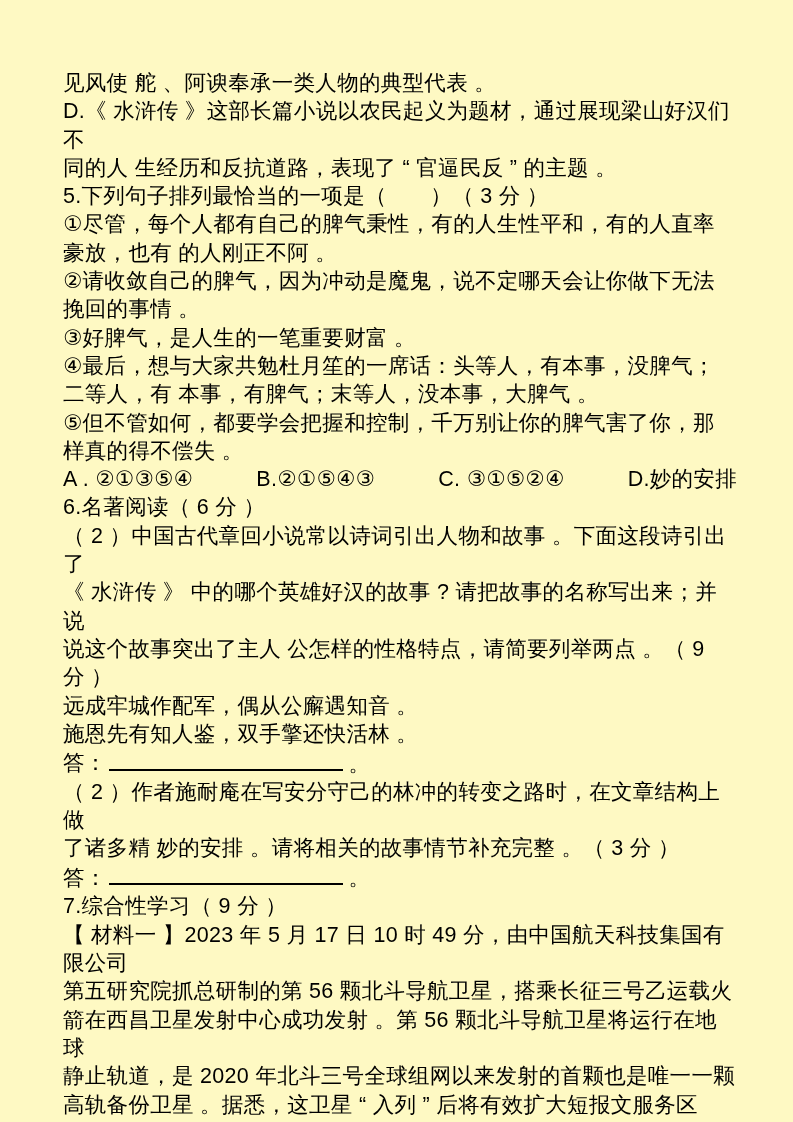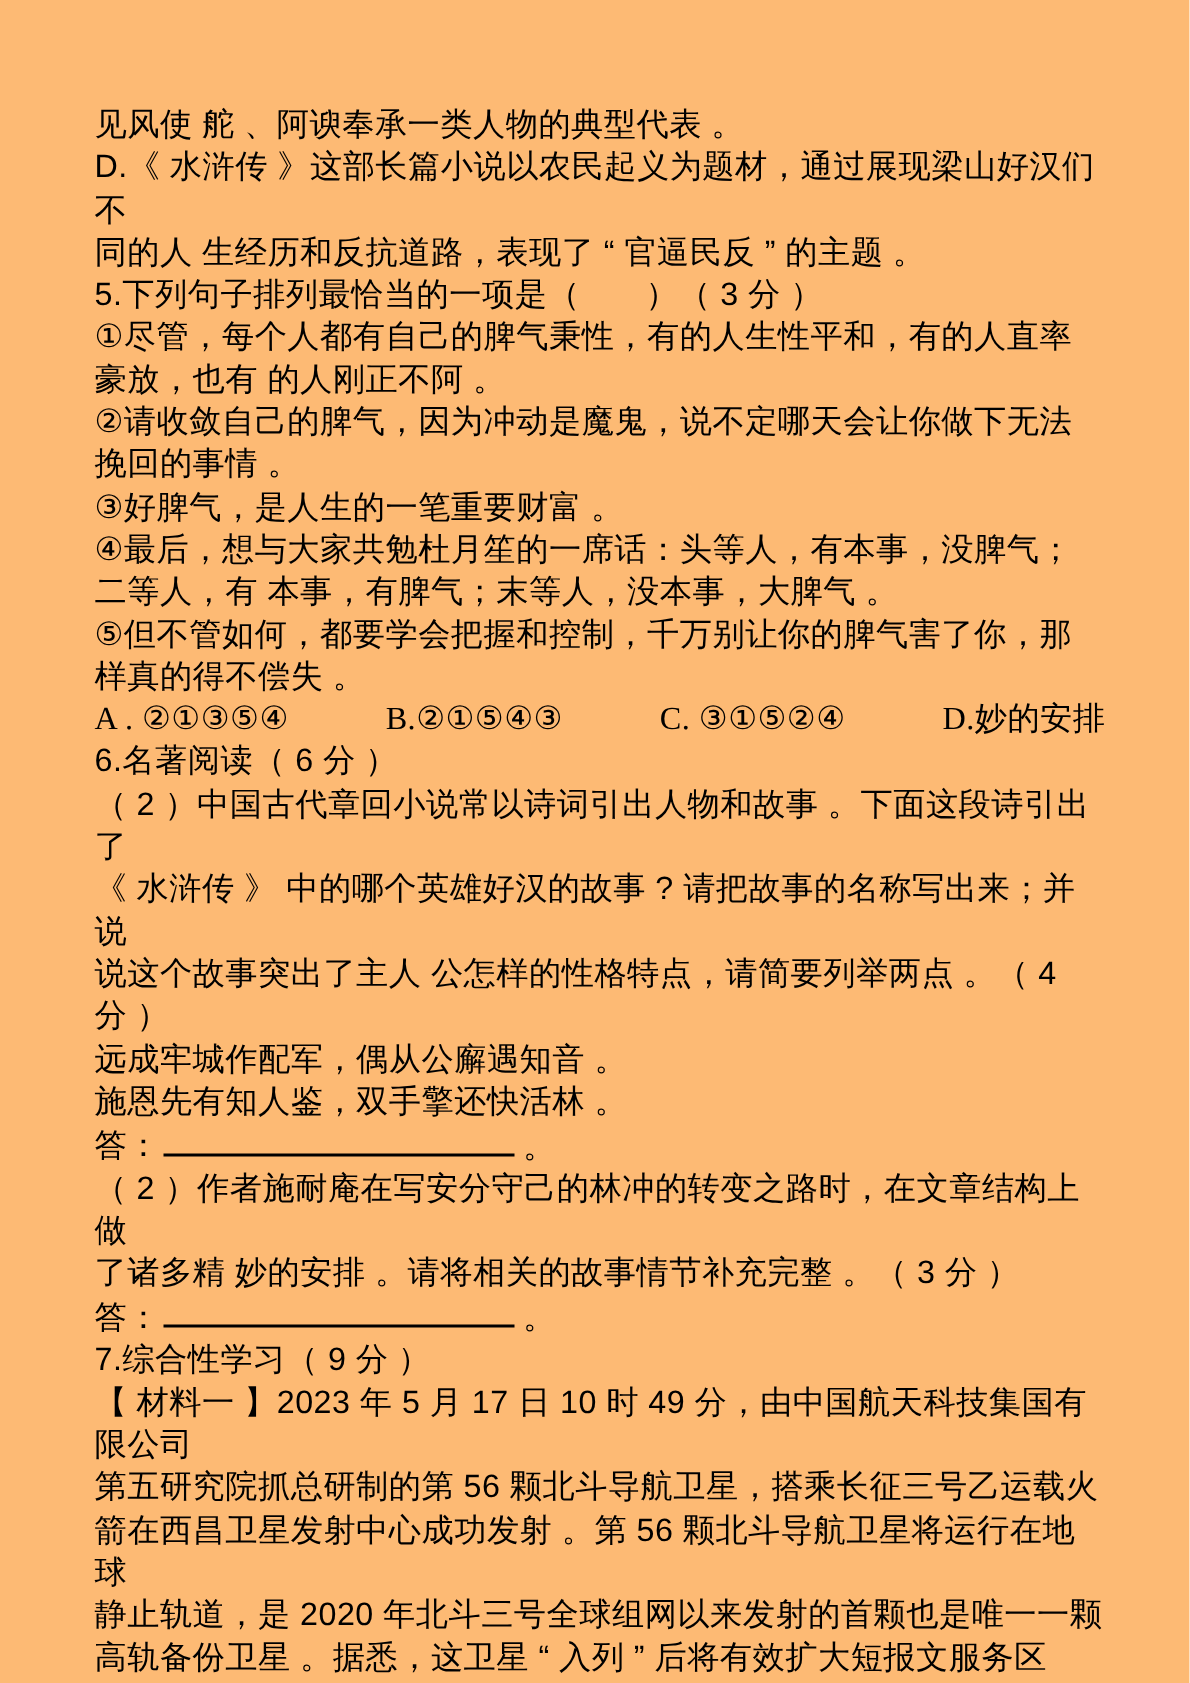--- a/index.html
+++ b/index.html
@@ -4,21 +4,21 @@
 <style>
   html, body {
     margin: 0;
     padding: 0;
     background: #ffffff;
   }
   .page {
     position: relative;
     width: 793px;
     height: 1122px;
-    background: #fdba74;
+    background: #fef9c3;
     box-sizing: border-box;
     padding: 69px 56px 0 63px;
     overflow: hidden;
     font-family: "Liberation Sans", "DejaVu Sans", sans-serif;
     color: #000000;
     font-size: 21.5px;
     line-height: 28.3px;
     letter-spacing: 0.3px;
   }
   .doc-body {
@@ -28,21 +28,20 @@
     white-space: pre-wrap;
     min-height: 28.3px;
   }
   .line.poem {
     text-align: left;
   }
   .line.options {
     display: flex;
     justify-content: space-between;
     align-items: flex-start;
-    font-family: Liberation Serif, serif;
   }
   .answer-blank {
     display: inline-block;
     width: 234px;
     height: 0.95em;
     border-bottom: 2px solid #000000;
     vertical-align: baseline;
     margin-left: 2px;
   }
   .answer-suffix {
@@ -64,21 +63,21 @@
       <div class="line text">挽回的事情 。</div>
       <div class="line text">③好脾气，是人生的一笔重要财富 。</div>
       <div class="line text">④最后，想与大家共勉杜月笙的一席话：头等人，有本事，没脾气；</div>
       <div class="line text">二等人，有 本事，有脾气；末等人，没本事，大脾气 。</div>
       <div class="line text">⑤但不管如何，都要学会把握和控制，千万别让你的脾气害了你，那</div>
       <div class="line text">样真的得不偿失 。</div>
       <div class="line options"><span>A . ②①③⑤④</span><span>B.②①⑤④③</span><span>C. ③①⑤②④</span><span>D.妙的安排</span></div>
       <div class="line text">6.名著阅读（ 6 分 ）</div>
       <div class="line text">（ 2 ）中国古代章回小说常以诗词引出人物和故事 。下面这段诗引出了</div>
       <div class="line text">《 水浒传 》 中的哪个英雄好汉的故事 ? 请把故事的名称写出来；并说</div>
-      <div class="line text">说这个故事突出了主人 公怎样的性格特点，请简要列举两点 。（ 4</div>
+      <div class="line text">说这个故事突出了主人 公怎样的性格特点，请简要列举两点 。（ 9</div>
       <div class="line text">分 ）</div>
       <div class="line poem">远成牢城作配军，偶从公廨遇知音 。</div>
       <div class="line poem">施恩先有知人鉴，双手擎还快活林 。</div>
       <div class="line answer"><span>答：</span><span class="answer-blank"></span><span class="answer-suffix">。</span></div>
       <div class="line text">（ 2 ）作者施耐庵在写安分守己的林冲的转变之路时，在文章结构上做</div>
       <div class="line text">了诸多精 妙的安排 。请将相关的故事情节补充完整 。（ 3 分 ）</div>
       <div class="line answer"><span>答：</span><span class="answer-blank"></span><span class="answer-suffix">。</span></div>
       <div class="line text">7.综合性学习（ 9 分 ）</div>
       <div class="line text">【 材料一 】2023 年 5 月 17 日 10 时 49 分，由中国航天科技集国有限公司</div>
       <div class="line text">第五研究院抓总研制的第 56 颗北斗导航卫星，搭乘长征三号乙运载火</div>

